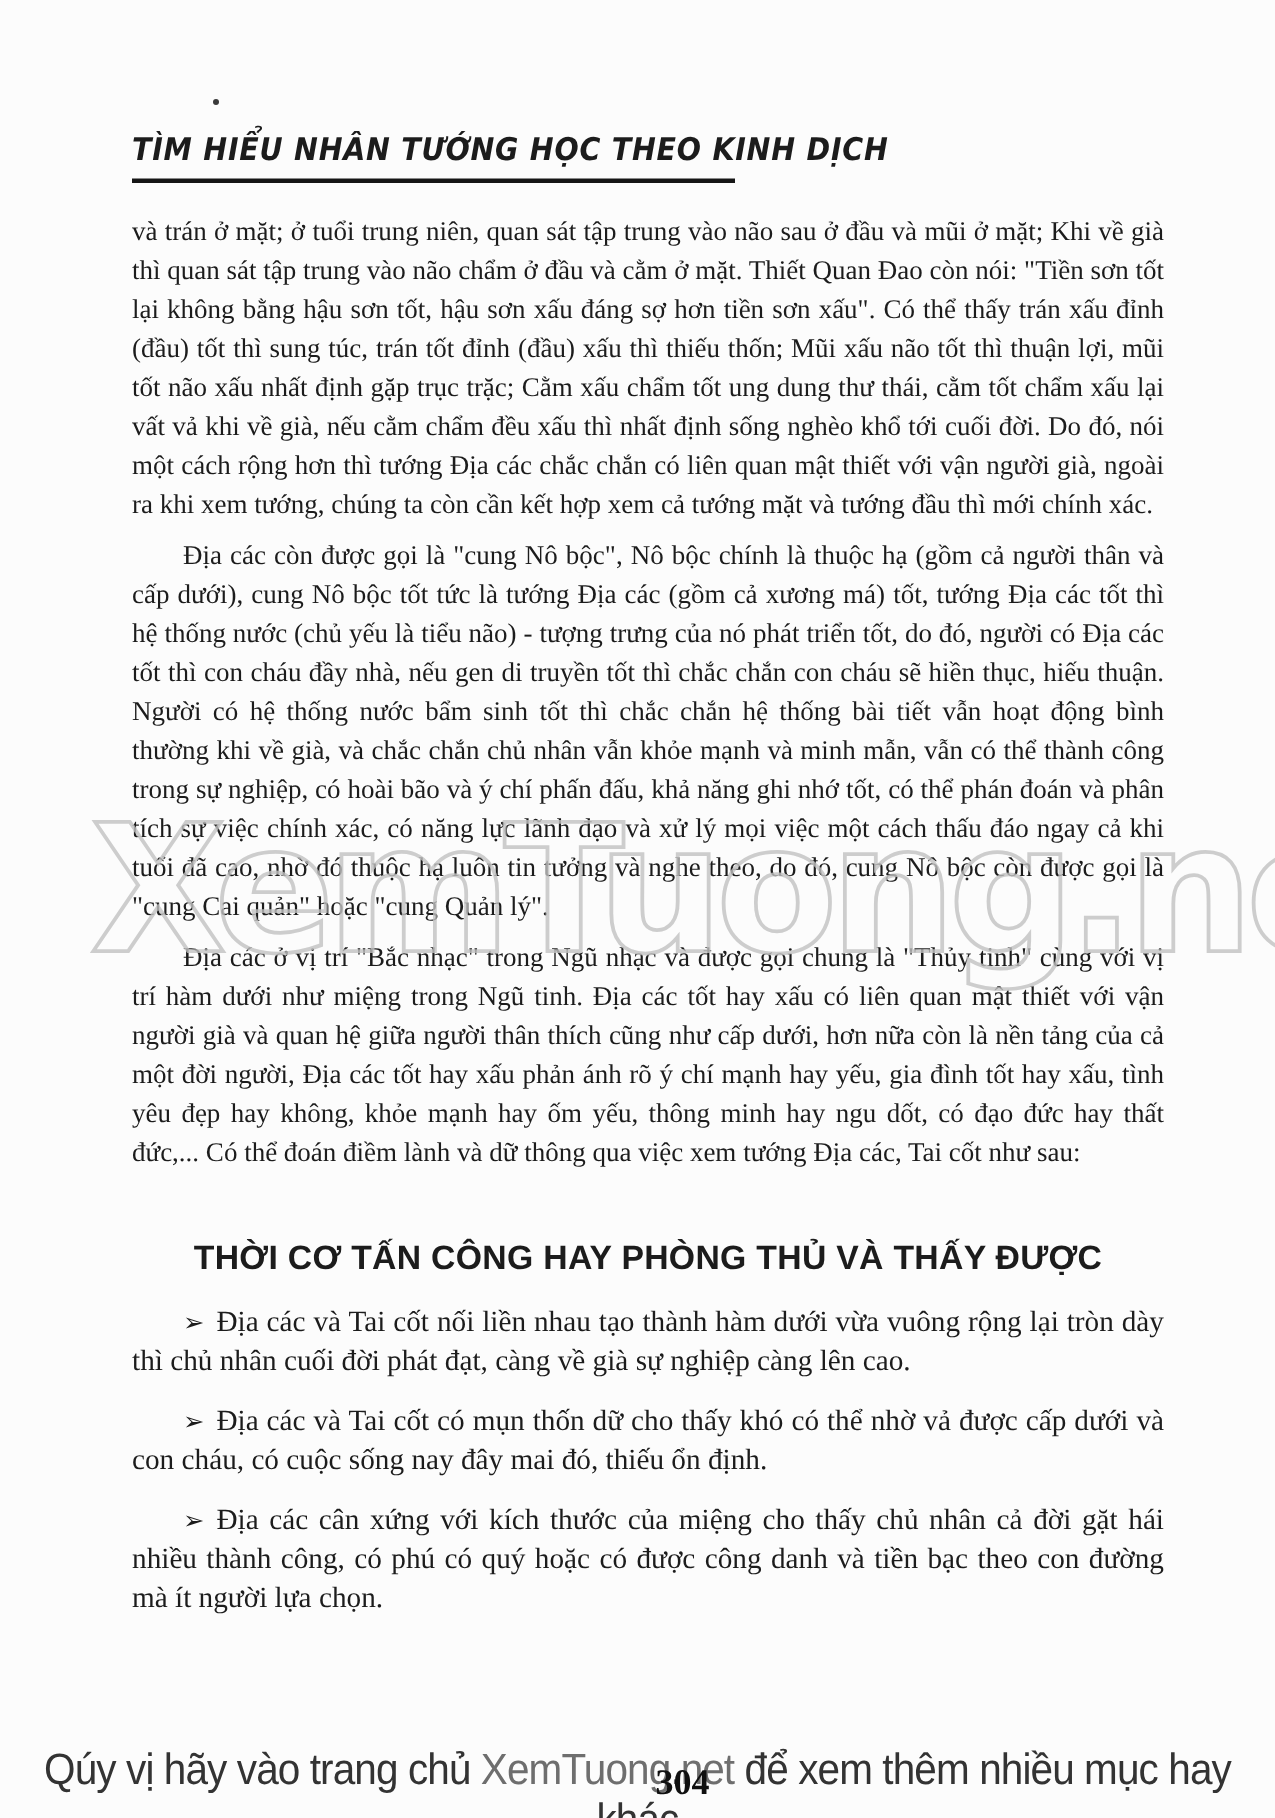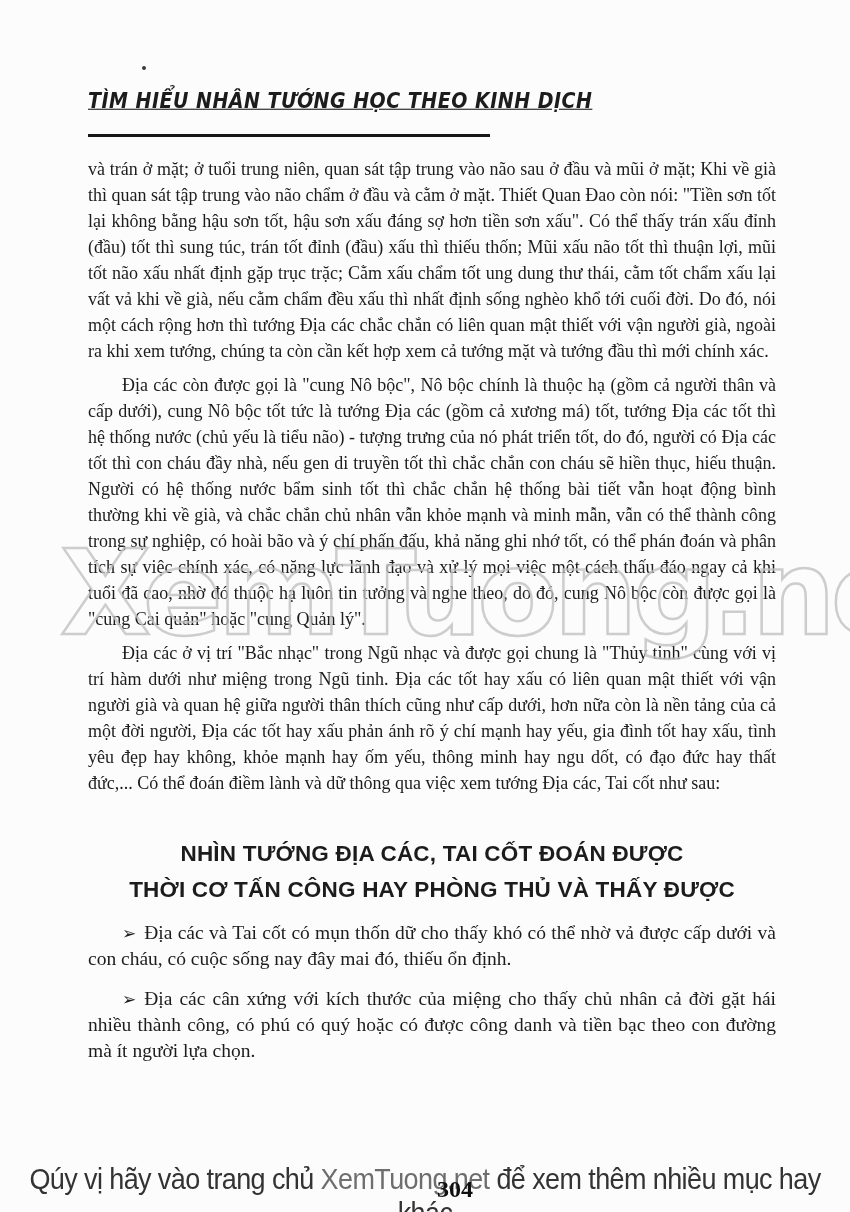--- a/index.html
+++ b/index.html
@@ -23,23 +23,22 @@
   .speck{
     position:absolute;left:142px;top:66px;width:4px;height:4px;
     background:#3a3a3a;border-radius:50%;
   }
   .content{
     position:absolute;left:88px;top:90px;width:688px;z-index:1;
   }
   .page-header{
     width:402px;
     border-bottom:3px solid #161616;
-    padding-bottom:22px;
+    padding-bottom:7px;
     margin-bottom:19px;
-    text-decoration:underline;
   }
   .page-header h1{
     font-family:"DejaVu Sans", sans-serif;
     font-style:italic;
     font-weight:700;
     font-size:19px;
     letter-spacing:0.5px;
     white-space:nowrap;
     transform:scaleY(1.1);
     transform-origin:left bottom;
@@ -124,25 +123,25 @@
       <h1>TÌM HIỂU NHÂN TƯỚNG HỌC THEO KINH DỊCH</h1>
     </div>
 
     <div class="body-text">
       <p>và trán ở mặt; ở tuổi trung niên, quan sát tập trung vào não sau ở đầu và mũi ở mặt; Khi về già thì quan sát tập trung vào não chẩm ở đầu và cằm ở mặt. Thiết Quan Đao còn nói: "Tiền sơn tốt lại không bằng hậu sơn tốt, hậu sơn xấu đáng sợ hơn tiền sơn xấu". Có thể thấy trán xấu đỉnh (đầu) tốt thì sung túc, trán tốt đỉnh (đầu) xấu thì thiếu thốn; Mũi xấu não tốt thì thuận lợi, mũi tốt não xấu nhất định gặp trục trặc; Cằm xấu chẩm tốt ung dung thư thái, cằm tốt chẩm xấu lại vất vả khi về già, nếu cằm chẩm đều xấu thì nhất định sống nghèo khổ tới cuối đời. Do đó, nói một cách rộng hơn thì tướng Địa các chắc chắn có liên quan mật thiết với vận người già, ngoài ra khi xem tướng, chúng ta còn cần kết hợp xem cả tướng mặt và tướng đầu thì mới chính xác.</p>
       <p class="indent">Địa các còn được gọi là "cung Nô bộc", Nô bộc chính là thuộc hạ (gồm cả người thân và cấp dưới), cung Nô bộc tốt tức là tướng Địa các (gồm cả xương má) tốt, tướng Địa các tốt thì hệ thống nước (chủ yếu là tiểu não) - tượng trưng của nó phát triển tốt, do đó, người có Địa các tốt thì con cháu đầy nhà, nếu gen di truyền tốt thì chắc chắn con cháu sẽ hiền thục, hiếu thuận. Người có hệ thống nước bẩm sinh tốt thì chắc chắn hệ thống bài tiết vẫn hoạt động bình thường khi về già, và chắc chắn chủ nhân vẫn khỏe mạnh và minh mẫn, vẫn có thể thành công trong sự nghiệp, có hoài bão và ý chí phấn đấu, khả năng ghi nhớ tốt, có thể phán đoán và phân tích sự việc chính xác, có năng lực lãnh đạo và xử lý mọi việc một cách thấu đáo ngay cả khi tuổi đã cao, nhờ đó thuộc hạ luôn tin tưởng và nghe theo, do đó, cung Nô bộc còn được gọi là "cung Cai quản" hoặc "cung Quản lý".</p>
       <p class="indent">Địa các ở vị trí "Bắc nhạc" trong Ngũ nhạc và được gọi chung là "Thủy tinh" cùng với vị trí hàm dưới như miệng trong Ngũ tinh. Địa các tốt hay xấu có liên quan mật thiết với vận người già và quan hệ giữa người thân thích cũng như cấp dưới, hơn nữa còn là nền tảng của cả một đời người, Địa các tốt hay xấu phản ánh rõ ý chí mạnh hay yếu, gia đình tốt hay xấu, tình yêu đẹp hay không, khỏe mạnh hay ốm yếu, thông minh hay ngu dốt, có đạo đức hay thất đức,... Có thể đoán điềm lành và dữ thông qua việc xem tướng Địa các, Tai cốt như sau:</p>
     </div>
 
     <div class="section-heading">
-      <div>NHÌN TƯỚNG ĐỊA CÁC, TAI CỐT ĐOÁN ĐƯỢC</div>
       <div>THỜI CƠ TẤN CÔNG HAY PHÒNG THỦ VÀ THẤY ĐƯỢC</div>
     </div>
 
     <div class="bullets">
+      <p><span class="marker">➢</span><span>Địa các và Tai cốt nối liền nhau tạo thành hàm dưới vừa vuông rộng lại tròn dày thì chủ nhân cuối đời phát đạt, càng về già sự nghiệp càng lên cao.</span></p>
       <p><span class="marker">➢</span><span>Địa các và Tai cốt có mụn thốn dữ cho thấy khó có thể nhờ vả được cấp dưới và con cháu, có cuộc sống nay đây mai đó, thiếu ổn định.</span></p>
       <p><span class="marker">➢</span><span>Địa các cân xứng với kích thước của miệng cho thấy chủ nhân cả đời gặt hái nhiều thành công, có phú có quý hoặc có được công danh và tiền bạc theo con đường mà ít người lựa chọn.</span></p>
     </div>
 
   </div>
 
   <div class="page-number">304</div>
 
   <div class="footer">
     <span>Qúy vị hãy vào trang chủ </span><span class="brand">XemTuong.net</span><span> để xem thêm nhiều mục hay khác</span>

